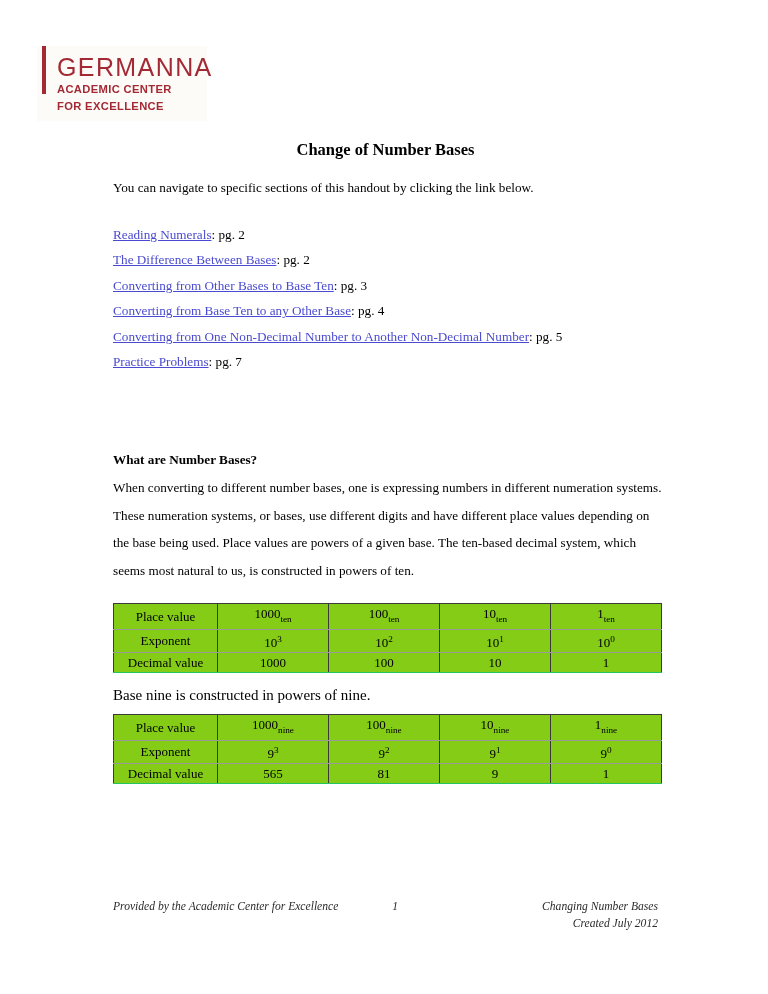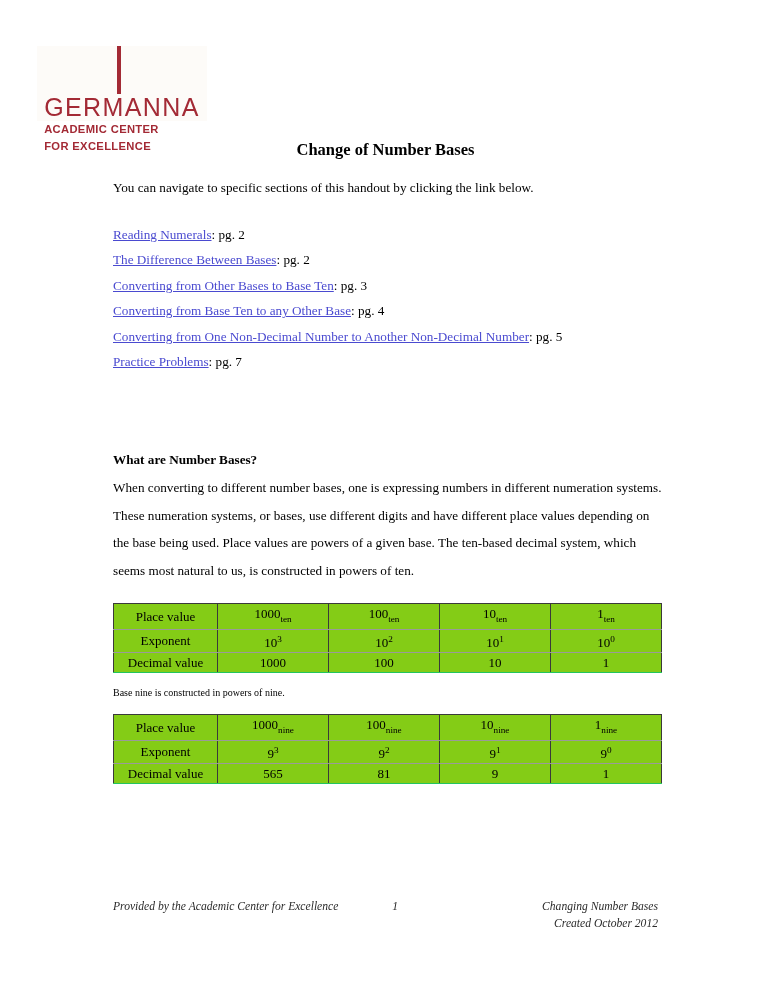--- a/index.html
+++ b/index.html
@@ -18,22 +18,20 @@
 
   
   .logo-block {
     position: absolute;
     left: 37px;
     top: 46px;
     width: 170px;
     height: 75px;
     background: #fdfbf8;
     display: flex;
-    align-items: center;
-    flex-direction: column;
   }
   .logo-bar {
     width: 4px;
     height: 48px;
     background: #a32a35;
     margin-left: 5px;
     margin-right: 11px;
     flex: 0 0 auto;
   }
   .logo-text {
@@ -152,21 +150,21 @@
   table.basetbl td.lbl { width: 103px; }
   table.basetbl td.val { width: 110px; }
 
   .sub { font-size: 9.2px; vertical-align: sub; }
   .sup { font-size: 9.2px; vertical-align: super; }
 
   .mid-text {
     position: absolute;
     left: 0;
     top: 687px;
-    font-size: 10px;
+    font-size: 15px;
     white-space: nowrap;
   }
 
   
   .footer {
     position: absolute;
     left: 113px;
     top: 898px;
     width: 545px;
     font-family: "Liberation Serif", "DejaVu Serif", serif;
@@ -285,15 +283,15 @@
 
 </div>
 
 <div class="footer">
   <div class="footer-row">
     <span class="footer-left">Provided by the Academic Center for Excellence</span>
     <span class="footer-pg">1</span>
     <span class="footer-right">Changing Number Bases</span>
   </div>
   <div class="footer-row">
-    <span class="footer-right">Created October 2012</span>
+    <span class="footer-right">Created July 2012</span>
   </div>
 </div>
 
 </body></html>

